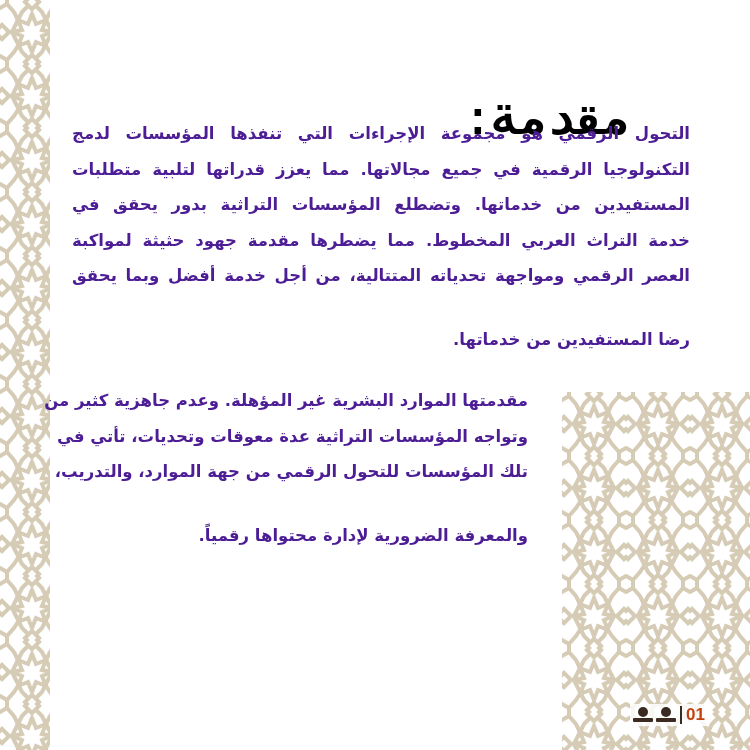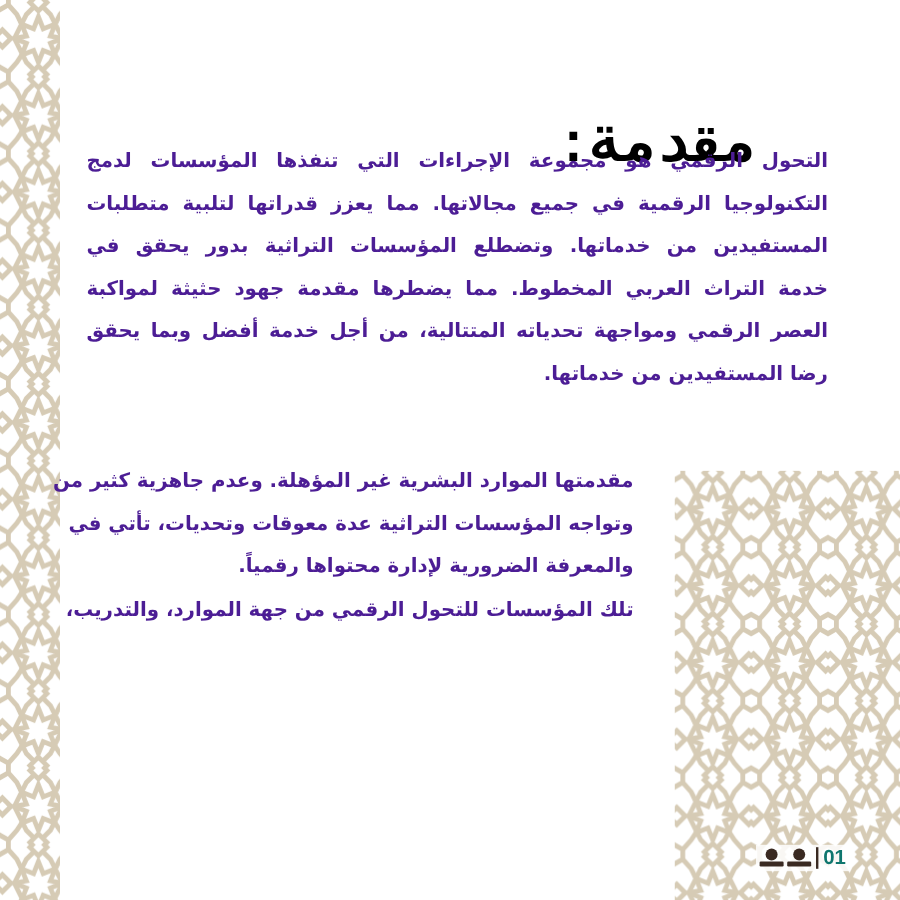--- a/index.html
+++ b/index.html
@@ -33,21 +33,21 @@
       position: absolute;
       direction: rtl;
       text-align: justify;
       text-align-last: right;
       font-family: "DejaVu Sans", sans-serif;
       font-weight: bold;
       font-size: 16.5px;
       color: #4c1d95;
     }
     .para .line { display: block; white-space: nowrap; text-align-last: justify; height: 35.5px; line-height: 35.5px; }
-    .para .line.last { text-align-last: right; }
+    .para .line.last { text-align-last: right; margin-top: 28px; }
 
     .para-1 { left: 72px; right: 60px; top: 116px; }
     .para-2 { left: 72px; right: 222px; top: 383px; }
 
     .footer {
       position: absolute; left: 630px; top: 704px; height: 22px;
       display: flex; align-items: center; gap: 3px;
       background: rgba(255,255,255,0.85);
       padding: 0 3px;
     }
@@ -56,21 +56,21 @@
       position: absolute; left: 5px; top: 1px; width: 10px; height: 10px;
       border-radius: 50%; background: #3a2a22;
     }
     .person-icon .base {
       position: absolute; left: 0; top: 12px; width: 20px; height: 4px;
       background: #3a2a22; border-radius: 1px;
     }
     .footer-sep { width: 2px; height: 18px; background: #3a2a22; margin: 0 1px; }
     .page-number {
       font-family: "Liberation Sans", sans-serif; font-weight: bold;
-      font-size: 17px; color: #0f766e; line-height: 20px;
+      font-size: 17px; color: #c2410c; line-height: 20px;
     }
   </style>
 </head>
 <body>
 
 <svg width="0" height="0" style="position:absolute">
   <defs>
     <pattern id="geo" width="64" height="64" patternUnits="userSpaceOnUse">
       <rect width="64" height="64" fill="#ffffff"></rect>
       <g fill="none" stroke="#d6cbb5" stroke-width="4" stroke-linejoin="miter">
@@ -119,22 +119,22 @@
   <span class="line">التكنولوجيا الرقمية في جميع مجالاتها. مما يعزز قدراتها لتلبية متطلبات</span>
   <span class="line">المستفيدين من خدماتها. وتضطلع المؤسسات التراثية بدور يحقق في</span>
   <span class="line">خدمة التراث العربي المخطوط. مما يضطرها مقدمة جهود حثيثة لمواكبة</span>
   <span class="line">العصر الرقمي ومواجهة تحدياته المتتالية، من أجل خدمة أفضل وبما يحقق</span>
   <span class="line last">رضا المستفيدين من خدماتها.</span>
 </div>
 
 <div class="para para-2">
   <span class="line">مقدمتها الموارد البشرية غير المؤهلة. وعدم جاهزية كثير من</span>
   <span class="line">وتواجه المؤسسات التراثية عدة معوقات وتحديات، تأتي في</span>
+  <span class="line">تلك المؤسسات للتحول الرقمي من جهة الموارد، والتدريب،</span>
   <span class="line last">والمعرفة الضرورية لإدارة محتواها رقمياً.</span>
-  <span class="line">تلك المؤسسات للتحول الرقمي من جهة الموارد، والتدريب،</span>
 </div>
 
 <div class="footer">
   <div class="person-icon">
     <div class="head"></div>
       <div class="base"></div>
   </div>
   <div class="person-icon">
     <div class="head"></div>
       <div class="base"></div>

